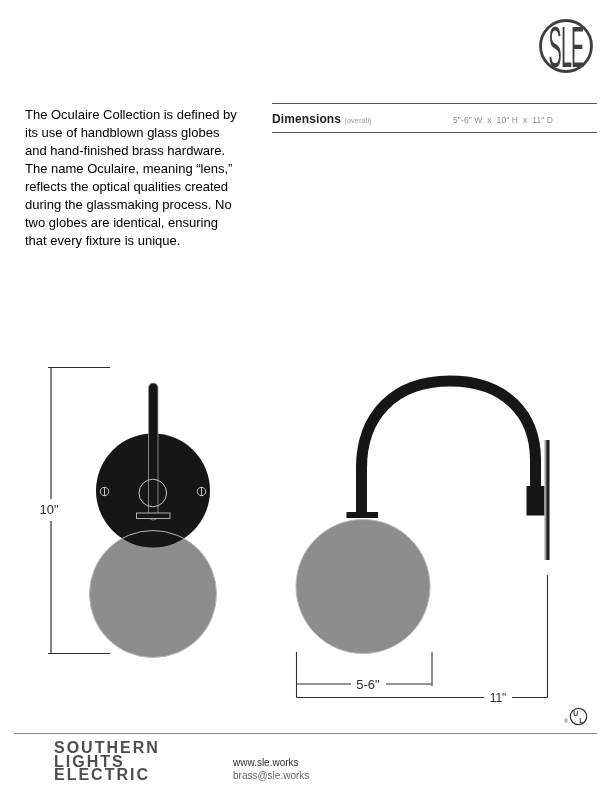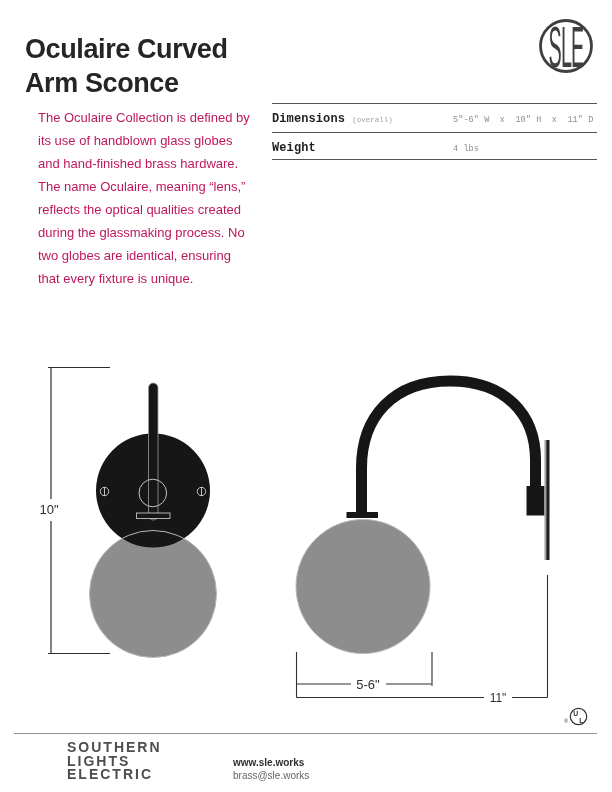--- a/index.html
+++ b/index.html
@@ -7,81 +7,73 @@
   body { font-family:"Liberation Sans", sans-serif; }
   .sheet {
     position:relative; width:612px; height:792px; margin:0 auto;
     background:#ffffff; overflow:hidden;
   }
   
   .title { position:absolute; left:25px; top:32px; width:280px;
     font-size:27px; font-weight:700; line-height:34px; letter-spacing:-0.4px;
     color:#262424; }
   .description { position:absolute; left:25px; top:106px; width:216px;
-    font-size:13px; line-height:23px; color:#be185d;margin-left:13px; }
+    font-size:13px; line-height:18px; color:#000000; }
   .logo { position:absolute; left:538px; top:18px; width:56px; height:56px; }
   
   .spec-table { position:absolute; left:272px; top:103px; width:325px;
-    border-top:1px solid #555;font-family:Liberation Mono, monospace; }
+    border-top:1px solid #555; }
   .spec-row { position:relative; border-bottom:1px solid #555; }
   .row-h30 { height:29px; } .row-h46 { height:46px; } .row-h28 { height:27px; }
   .spec-label { position:absolute; left:0; top:8px; font-size:12px; font-weight:700;
     color:#1f1f1f; letter-spacing:0.1px; white-space:nowrap; }
   .spec-note { font-size:7.5px; font-weight:400; color:#a3a3a3; letter-spacing:0; }
   .spec-value { position:absolute; left:181px; top:11px; font-size:8.5px;
     color:#8f8f8f; letter-spacing:0.1px; white-space:pre; }
   .lamp-col { position:absolute; top:11px; font-size:8.5px; color:#8f8f8f;
     line-height:14px; white-space:nowrap; }
   .lamp-col1 { left:116px; } .lamp-col2 { left:181px; } .lamp-col3 { left:255px; }
   .lamp-divider { position:absolute; left:174px; top:7px; width:1px; height:33px;
     background:#d9d9d9; }
   
   .drawings { position:absolute; left:0; top:0; width:612px; height:792px; }
   
   .footer-rule { position:absolute; left:14px; top:733px; width:583px; height:1px;
     background:#8f8f8f; }
-  .brand { position:absolute; left:67px; top:741px; font-size:14px; font-weight:700;
+  .brand { position:absolute; left:54px; top:741px; font-size:16px; font-weight:700;
     letter-spacing:2px; line-height:13.5px; color:#4d4d4d; }
   .contact { position:absolute; left:233px; top:756px; font-size:10px;
     line-height:13px; color:#666; }
-  .contact .site { font-weight:700; color:#2f2f2f; }
+  .contact .site { font-weight:400; color:#2f2f2f; }
 </style>
 </head>
 <body>
 
 <div class="sheet">
 
-  <h1 class="title">
-    <span>Oculaire Curved</span><br>
-    <span>Arm Sconce</span>
-  </h1>
 
   <p class="description">The Oculaire Collection is defined by its use of handblown glass globes and hand-finished brass hardware. The name Oculaire, meaning “lens,” reflects the optical qualities created during the glassmaking process. No two globes are identical, ensuring that every fixture is unique.</p>
 
   <svg class="logo" viewBox="0 0 56 56" aria-hidden="true">
     <circle cx="28" cy="28" r="25.5" fill="none" stroke="#3f3f3f" stroke-width="2.8"></circle>
     <text x="0" y="13.5" transform="translate(28,28) scale(0.52,1.52)" text-anchor="middle" font-size="38" font-weight="400" letter-spacing="-1.5" fill="#3f3f3f" font-family="Liberation Sans, sans-serif">SLE</text>
   </svg>
 
   <div class="spec-table">
 
     <div class="spec-row row-h30">
       <div class="spec-label">
         <span>Dimensions</span>
         <span class="spec-note">(overall)</span>
       </div>
       <div class="spec-value">5"-6" W  x  10" H  x  11" D</div>
     </div>
 
 
 
-    <div class="spec-row row-h28">
-      <div class="spec-label">Weight</div>
-      <div class="spec-value">4 lbs</div>
-    </div>
 
 
   </div>
 
   <svg class="drawings" viewBox="0 0 612 792" aria-hidden="true">
 
     <g>
 
       <g stroke="#2e2e2e" stroke-width="1.2">
         <line x1="48" y1="367.5" x2="110" y2="367.5"></line>

